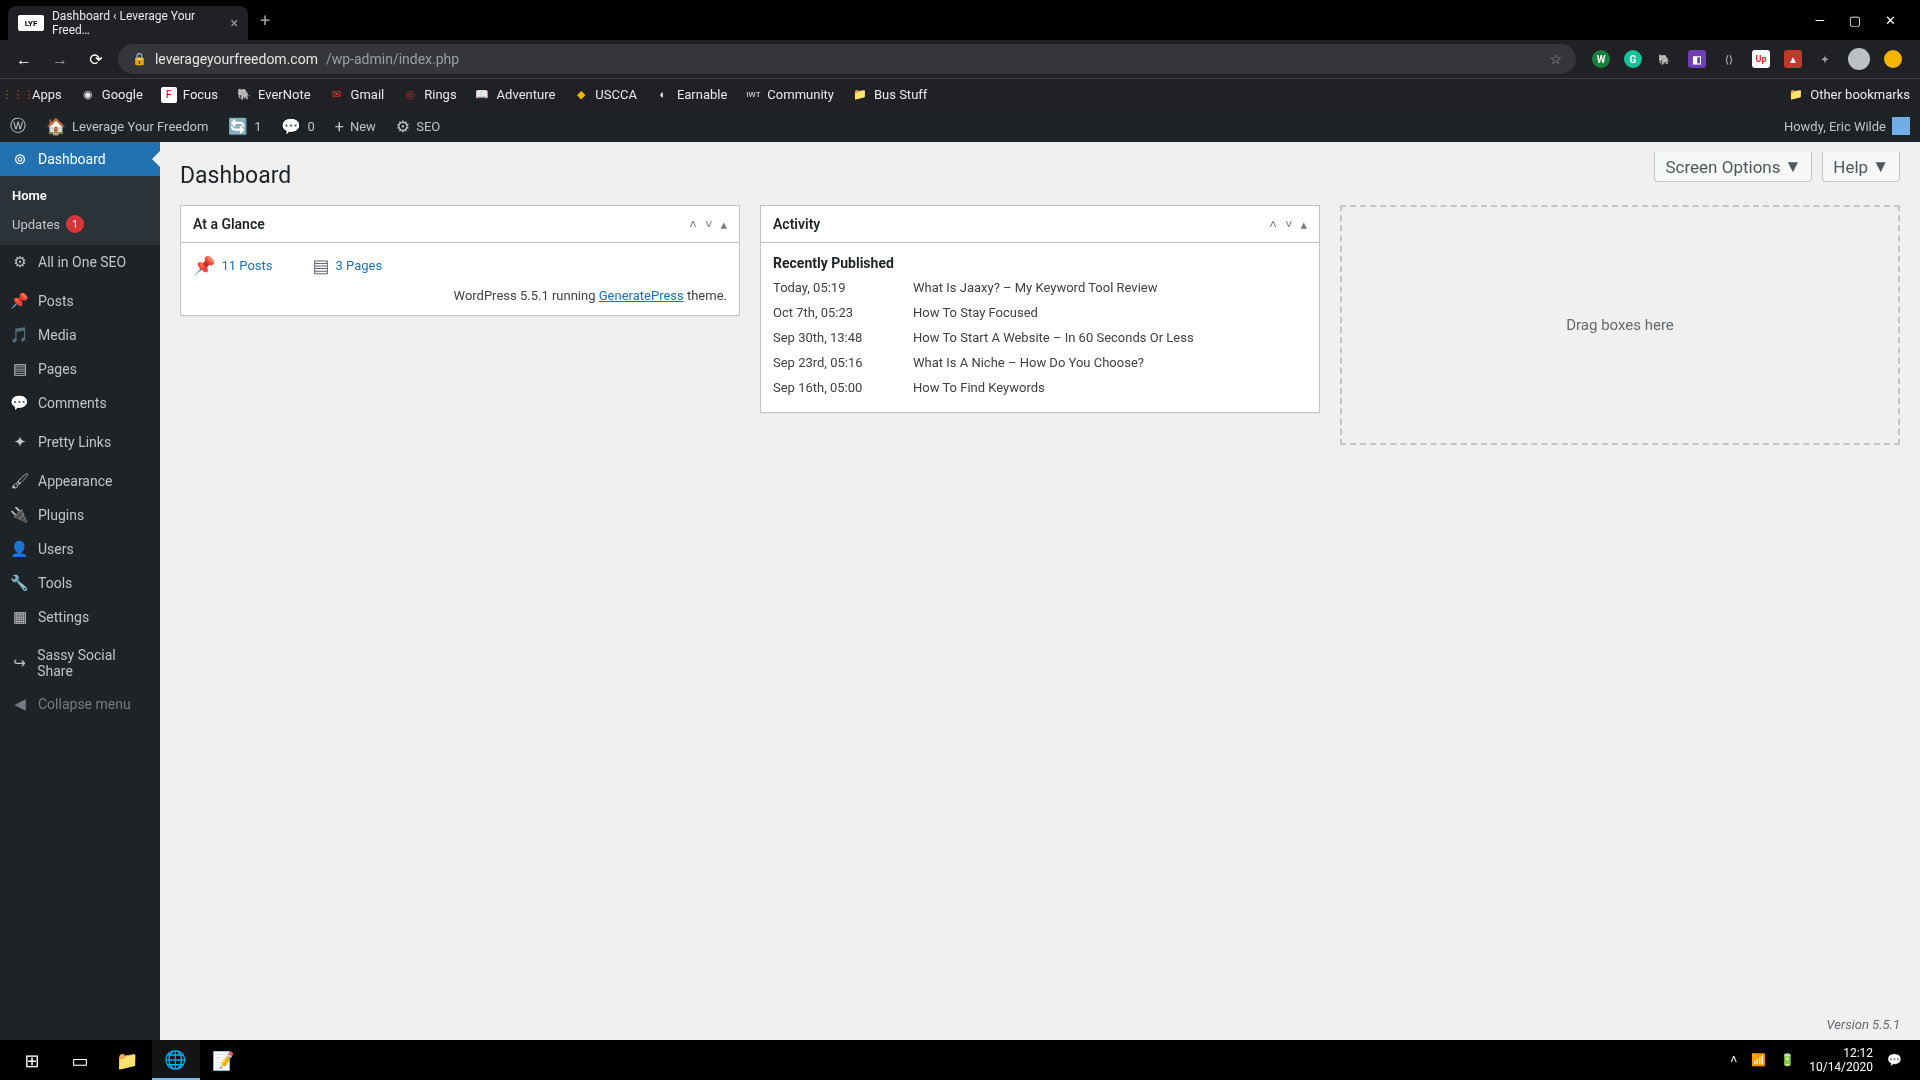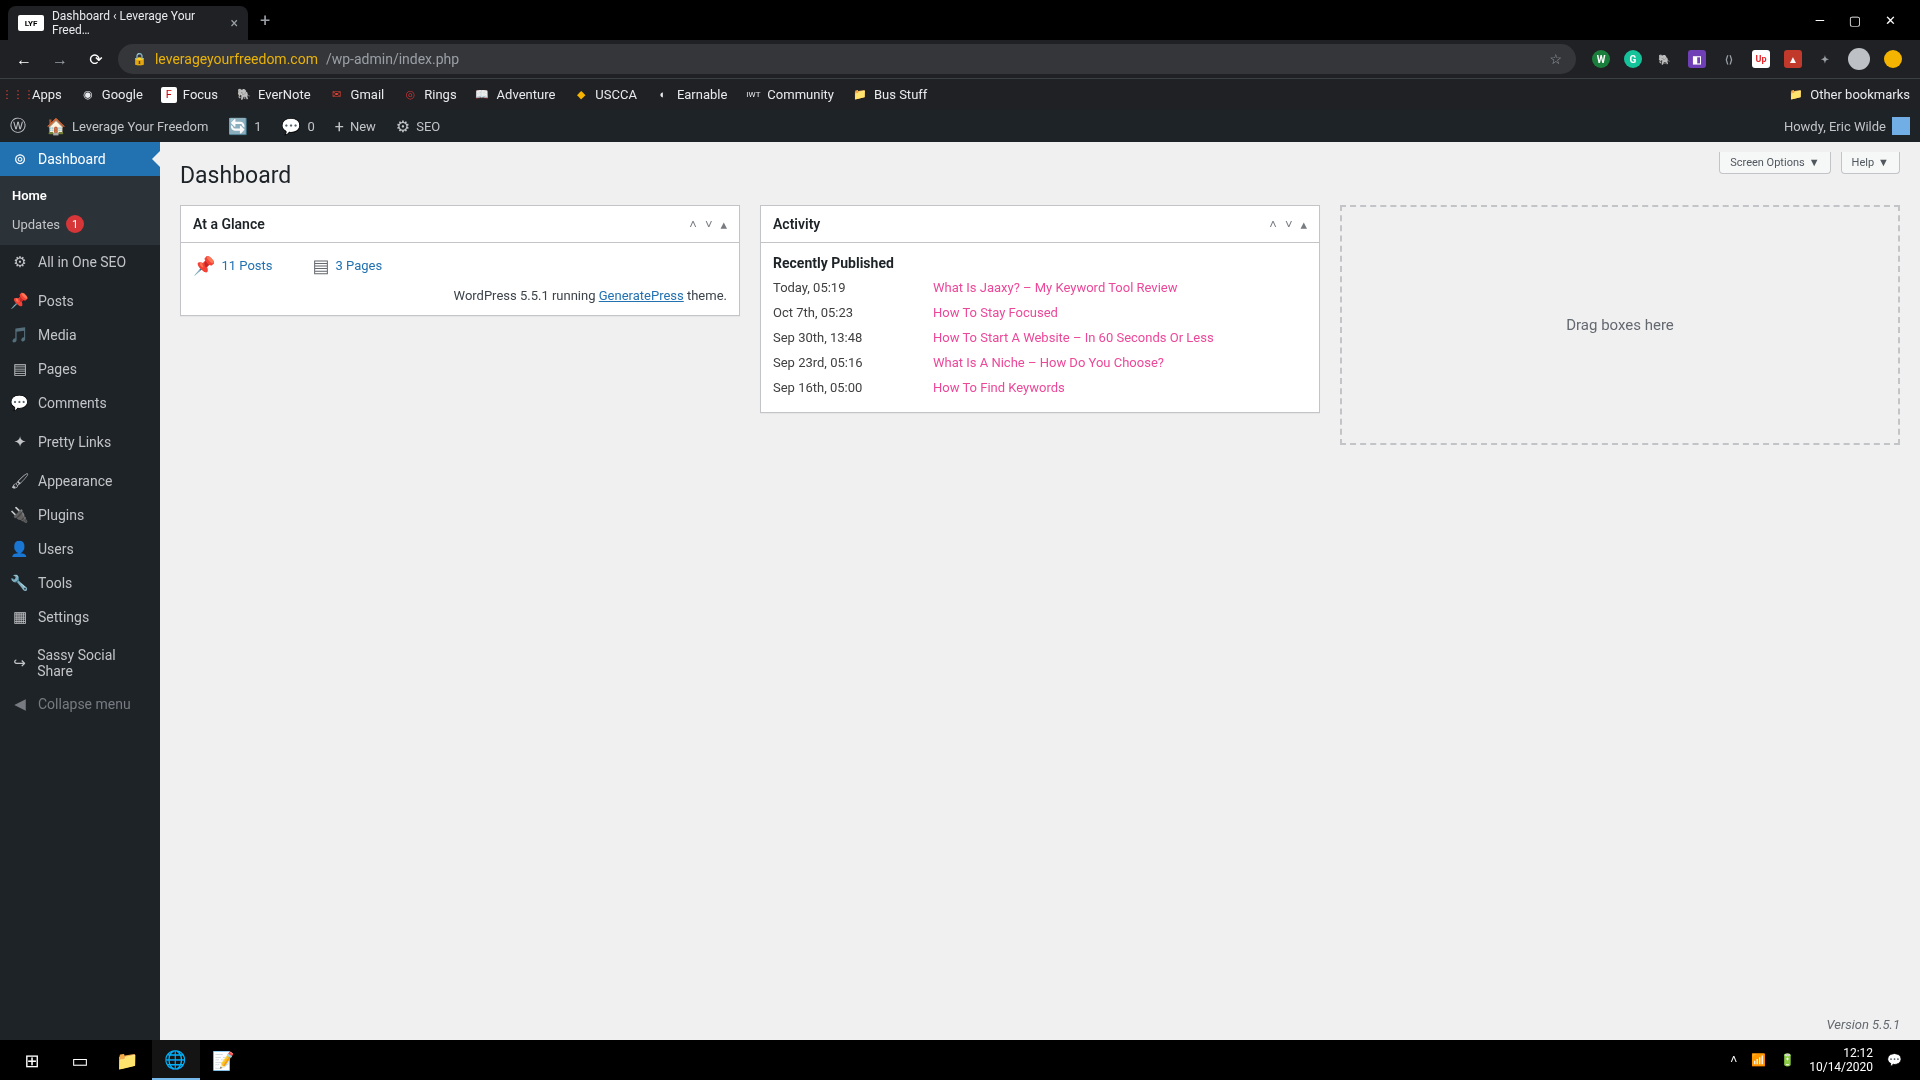--- a/index.html
+++ b/index.html
@@ -12,21 +12,21 @@
 .tab-close { margin-left:auto; color:#9aa0a6; font-size:14px; cursor:pointer; }
 .new-tab { color:#9aa0a6; font-size:18px; margin-left:12px; cursor:pointer; }
 .window-controls { margin-left:auto; display:flex; gap:24px; color:#fff; font-size:13px; padding-right:16px; }
 .window-controls span { cursor:pointer; }
 
 .nav-bar { height:38px; background:#202124; display:flex; align-items:center; padding:0 10px; gap:8px; }
 .nav-btn { color:#9aa0a6; font-size:16px; width:28px; text-align:center; cursor:pointer; }
 .nav-btn.active { color:#fff; }
 .url-bar { flex:1; height:30px; background:#35363a; border-radius:15px; display:flex; align-items:center; padding:0 14px; color:#e8eaed; font-size:14px; gap:8px; }
 .lock-icon { color:#9aa0a6; font-size:12px; }
-.url-domain { color:#eab308; }
+.url-domain { color:#e5e5e5; }
 .url-path { color:#9aa0a6; }
 .star-icon { margin-left:auto; color:#9aa0a6; cursor:pointer; }
 .ext-icons { display:flex; gap:14px; align-items:center; padding:0 8px; }
 .ext-icon { width:18px; height:18px; border-radius:50%; display:flex; align-items:center; justify-content:center; font-size:10px; font-weight:bold; cursor:pointer; }
 .avatar-icon { width:22px; height:22px; border-radius:50%; background:#bdc1c6; }
 
 .bookmarks-bar { height:32px; background:#202124; display:flex; align-items:center; padding:0 10px; gap:18px; border-top:1px solid #3c4043; }
 .bookmark { display:flex; align-items:center; gap:6px; color:#e8eaed; font-size:13px; cursor:pointer; }
 .bk-icon { width:16px; height:16px; display:inline-flex; align-items:center; justify-content:center; font-size:11px; }
 .other-bookmarks { margin-left:auto; }
@@ -48,41 +48,41 @@
 .wp-submenu { background:#2c3338; padding:6px 0; }
 .wp-submenu-item { padding:6px 12px; font-size:13px; cursor:pointer; color:#c3c4c7; display:flex; align-items:center; gap:6px; }
 .wp-submenu-item.current { color:#fff; font-weight:600; }
 .update-badge { background:#d63638; color:#fff; border-radius:9px; min-width:18px; height:18px; display:inline-flex; align-items:center; justify-content:center; font-size:11px; padding:0 5px; }
 .wp-menu-separator { height:5px; }
 
 .wp-content { flex:1; background:#f0f0f1; padding:0 20px 20px; position:relative; overflow:auto; }
 .wp-header { display:flex; align-items:center; padding:20px 0 16px; }
 .wp-title { font-size:23px; font-weight:400; color:#1d2327; }
 .wp-header-actions { position:absolute; top:10px; right:20px; display:flex; gap:10px; }
-.screen-btn { background:#f6f7f7; border:1px solid #c3c4c7; border-top:none; color:#50575e; font-size:11px; padding:4px 10px; border-radius:0 0 4px 4px; cursor:pointer; display:flex; align-items:center; gap:4px; }
+.screen-btn { background:#f6f7f7; border:1px solid #c3c4c7; border-top:none; color:#50575e; font-size:17px; padding:4px 10px; border-radius:0 0 4px 4px; cursor:pointer; display:flex; align-items:center; gap:4px; }
 
 .wp-columns { display:flex; gap:20px; align-items:flex-start; }
 .wp-col { flex:1; display:flex; flex-direction:column; gap:20px; }
 .postbox { background:#fff; border:1px solid #c3c4c7; box-shadow:0 1px 1px rgba(0,0,0,.04); }
 .postbox-header { display:flex; align-items:center; padding:10px 12px; border-bottom:1px solid #c3c4c7;gap:32px; }
 .postbox-title { font-size:14px; font-weight:600; color:#1d2327; }
 .postbox-actions { margin-left:auto; display:flex; gap:8px; color:#787c82; font-size:13px; }
 .postbox-actions span { cursor:pointer; }
 .postbox-body { padding:12px; font-size:13px; color:#3c434a; }
 
 .glance-row { display:flex; gap:40px; margin-bottom:12px; }
 .glance-item { display:flex; align-items:center; gap:6px; color:#2271b1; cursor:pointer; }
 .glance-item .dashicons { color:#646970; font-size:18px; }
 .wp-version { font-size:13px; color:#3c434a;text-align:right; }
 .wp-version a { color:#2271b1; text-decoration:underline; }
 
 .activity-section { font-size:14px; font-weight:700; color:#1d2327; margin-bottom:4px; }
 .activity-item { display:flex; font-size:13px; padding:5px 0; gap:10px; }
 .activity-date { color:#404040; width:130px; flex-shrink:0; }
-.activity-link { color:#ec4899; cursor:pointer;margin-left:20px; }
+.activity-link { color:#404040; cursor:pointer; }
 
 .dropzone { border:2px dashed #c3c4c7; min-height:240px; display:flex; align-items:center; justify-content:center; color:#646970; font-size:15px; }
 
 .wp-footer-version { position:absolute; bottom:8px; right:20px; color:#646970; font-size:13px; font-style:italic; }
 
 
 .taskbar { height:40px; background:#000; display:flex; align-items:center; padding:0 8px; position:fixed; bottom:0; width:1920px; }
 .task-item { width:48px; height:40px; display:flex; align-items:center; justify-content:center; color:#fff; font-size:18px; cursor:pointer; }
 .task-item.active { border-bottom:2px solid #76b9ed; background:rgba(255,255,255,0.08); }
 .task-tray { margin-left:auto; display:flex; align-items:center; gap:14px; color:#fff; font-size:12px; padding-right:10px; }

